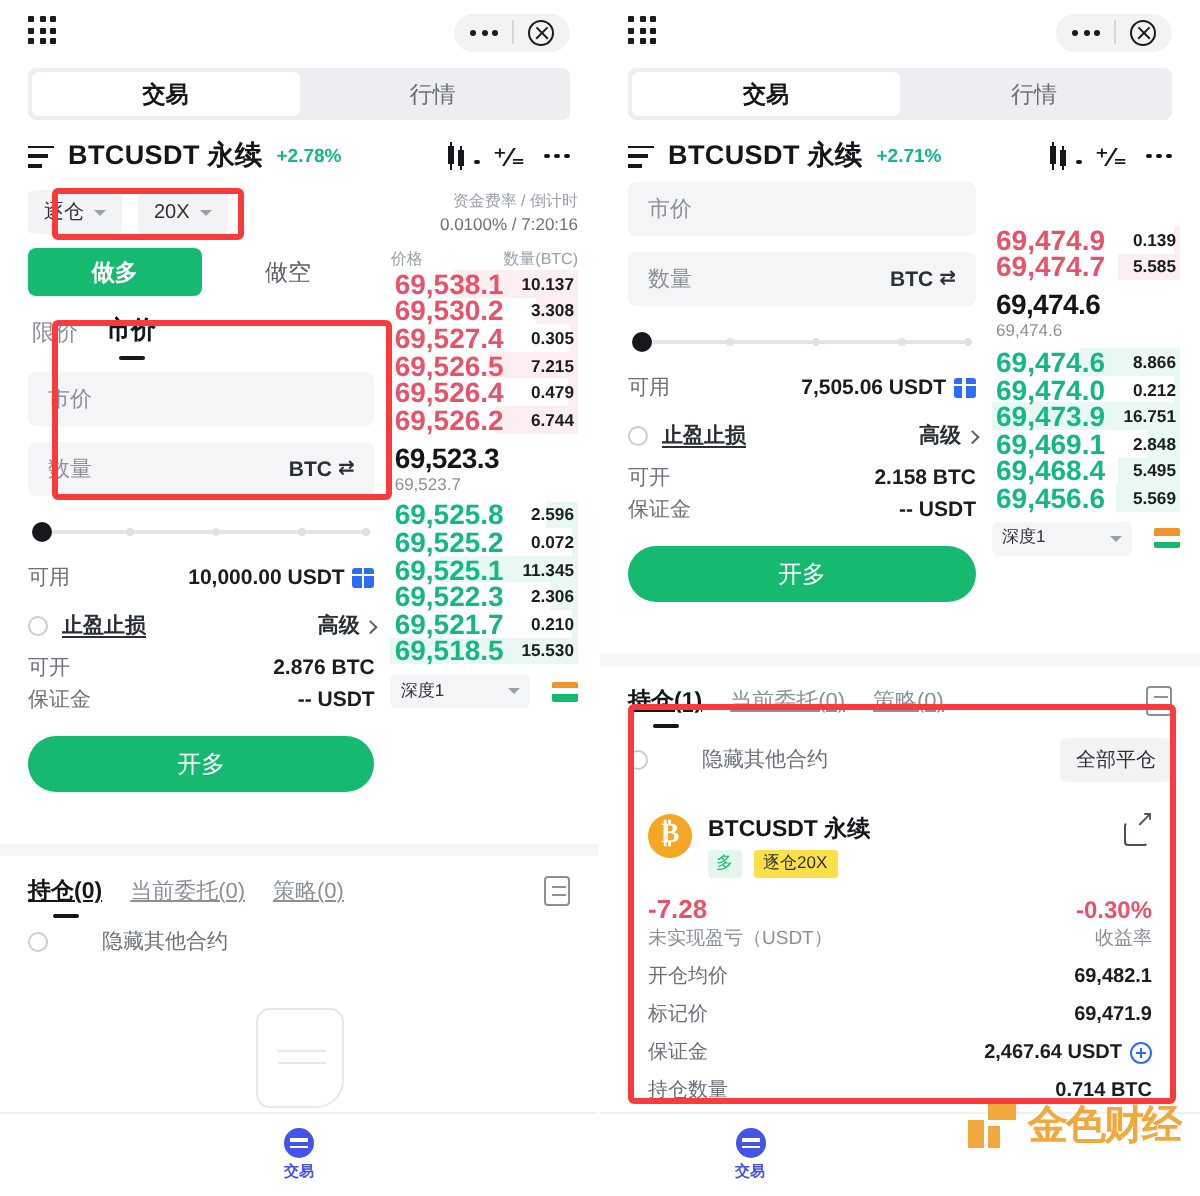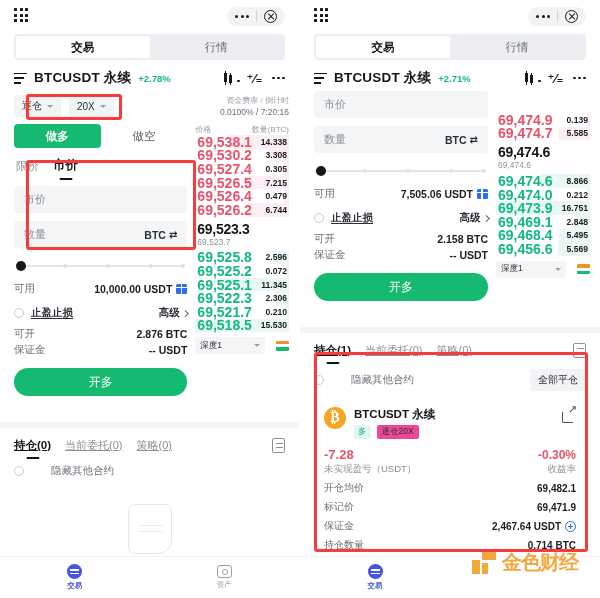--- a/index.html
+++ b/index.html
@@ -154,21 +154,21 @@
   .doc:after { top:26px; width:24px; }
 
   
   .pcard { margin: 8px 14px 0; padding: 8px 10px 10px; }
   .pc-head { display:flex; align-items:flex-start; justify-content:space-between; }
   .pc-l { display:flex; gap:8px; align-items:flex-start; }
   .btc { width:22px; height:22px; border-radius:50%; background:#f5a623; color:#fff; font-size:14px; font-weight:bold; display:flex; align-items:center; justify-content:center; font-family:"Liberation Serif", serif; }
   .pc-name { font-size:11.5px; font-weight:bold; color:#14161a; }
   .pc-tags { display:flex; gap:6px; margin-top:3px; align-items:center; }
   .tag-long { background:#e3f7ee; color:#15ba70; font-size:8.5px; padding:1px 4px; border-radius:2px; }
-  .tag-lev { background:#ec4899; color:#2b2f36; font-size:8.5px; padding:1px 5px; border-radius:2px;text-align:center; }
+  .tag-lev { background:#fde047; color:#2b2f36; font-size:8.5px; padding:1px 5px; border-radius:2px;text-align:center; }
   .share { width:14px; height:14px; position:relative; }
   .share:before { content:""; position:absolute; left:0; top:4px; width:10px; height:10px; border:1.3px solid #4b5059; border-top-color:transparent; border-right-color:transparent; border-radius:2px; }
   .share:after { content:"↗"; position:absolute; right:-1px; top:-4px; font-size:11px; color:#4b5059; }
 
   .pnlrow { display:flex; align-items:baseline; justify-content:space-between; margin-top:8px; }
   .pnl { font-size:13px; font-weight:bold; color:#e8536b; }
   .roe { font-size:12px; font-weight:bold; color:#e8536b; }
   .pnllbl { display:flex; justify-content:space-between; margin-top:1px; }
   .pnllbl span { font-size:9.5px; color:#8b9099; }
   .prow { display:flex; justify-content:space-between; margin-top:5px; }
@@ -191,21 +191,21 @@
   .nav-trade:after { left:3px; top:8.5px; width:9px; }
   .nav-asset { width:15px; height:13px; border:1.3px solid #9aa0aa; border-radius:3px; position:relative; }
   .nav-asset:before { content:""; position:absolute; left:4px; top:3.2px; width:4px; height:4px; border:1.2px solid #9aa0aa; border-radius:50%; }
   .lbl.on { color:#4454e8; font-weight:bold; }
   .lbl.off { color:#9aa0aa; }
 
   
   .redbox { position:absolute; border:3px solid #fb3b3b; border-radius:3px; pointer-events:none; z-index:20; }
 
   
-  .wm { position:absolute; right:22px; bottom:22px; display:flex; align-items:center; gap:4px; opacity:.92; z-index:30; }
+  .wm { position:absolute; right:10px; bottom:22px; display:flex; align-items:center; gap:4px; opacity:.92; z-index:30; }
   .wm-mark { width:26px; height:22px; position:relative; }
   .wm-mark i { position:absolute; background:#f0a22e; display:block; }
   .wm-mark i.a { left:0; top:8px; width:8px; height:14px; }
   .wm-mark i.b { left:10px; top:0; width:14px; height:8px; }
   .wm-mark i.c { left:10px; top:11px; width:6px; height:11px; }
   .wm-txt { font-size:20px; font-weight:bold; color:#f0a22e; font-family:"DejaVu Sans", sans-serif; letter-spacing:-1px; }
 </style>
 </head>
 <body>
 
@@ -351,21 +351,21 @@
         </div>
         <div class="bookhead">
           <span>价格</span>
           <span>数量(BTC)</span>
         </div>
 
         <div>
           <div class="brow ask">
               <span class="bg" style="width:66%"></span>
               <span class="p">69,538.1</span>
-              <span class="q">14.338</span>
+              <span class="q">10.137</span>
             </div>
           <div class="brow ask">
               <span class="bg" style="width:22%"></span>
               <span class="p">69,530.2</span>
               <span class="q">3.308</span>
             </div>
           <div class="brow ask">
               <span class="bg" style="width:4%"></span>
               <span class="p">69,527.4</span>
               <span class="q">0.305</span>
@@ -458,24 +458,20 @@
     </div>
 
     <div class="empty">
       <div class="doc"></div>
     </div>
 
     <div class="bnav">
       <div class="item">
         <span class="nav-trade"></span>
         <span class="lbl on">交易</span>
-      </div>
-      <div class="item">
-        <span class="nav-asset"></span>
-        <span class="lbl off">资产</span>
       </div>
     </div>
 
     <div class="redbox" style="left:26px; top:94px; width:96px; height:26px;"></div>
     <div class="redbox" style="left:26px; top:160px; width:170px; height:90px;"></div>
   </div>
 
   <div class="panel right">
 
     <div class="topbar">

